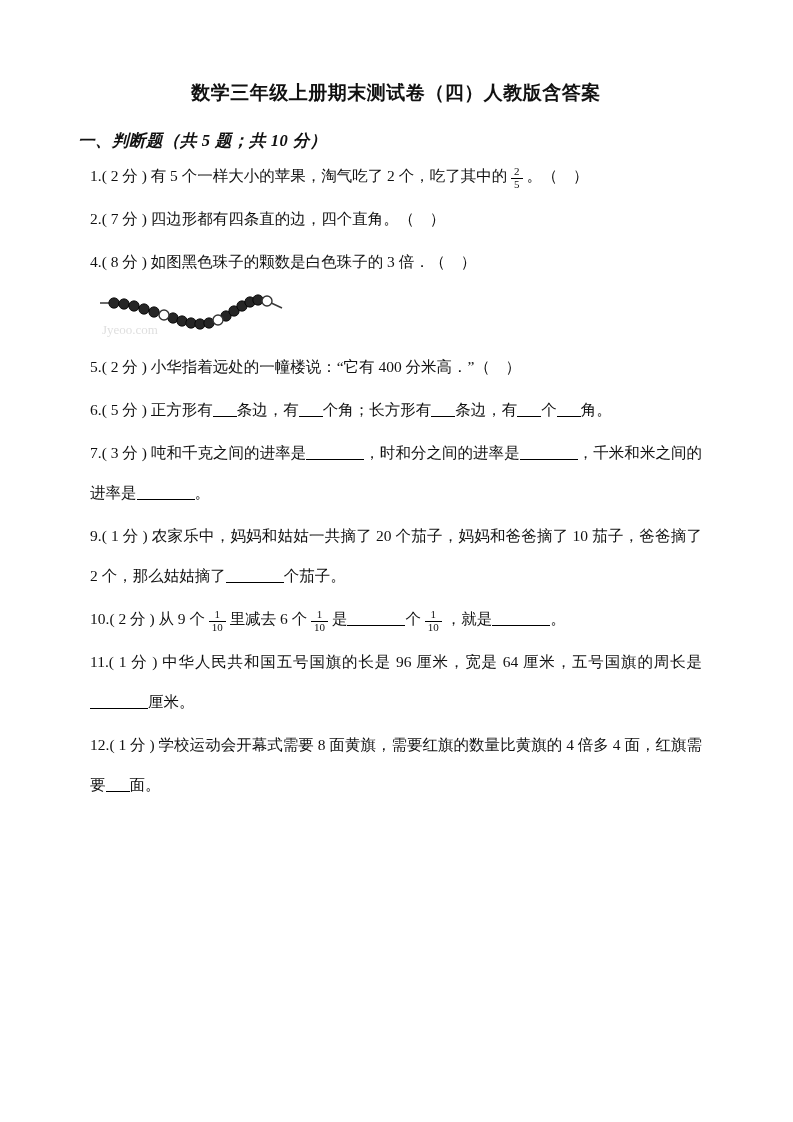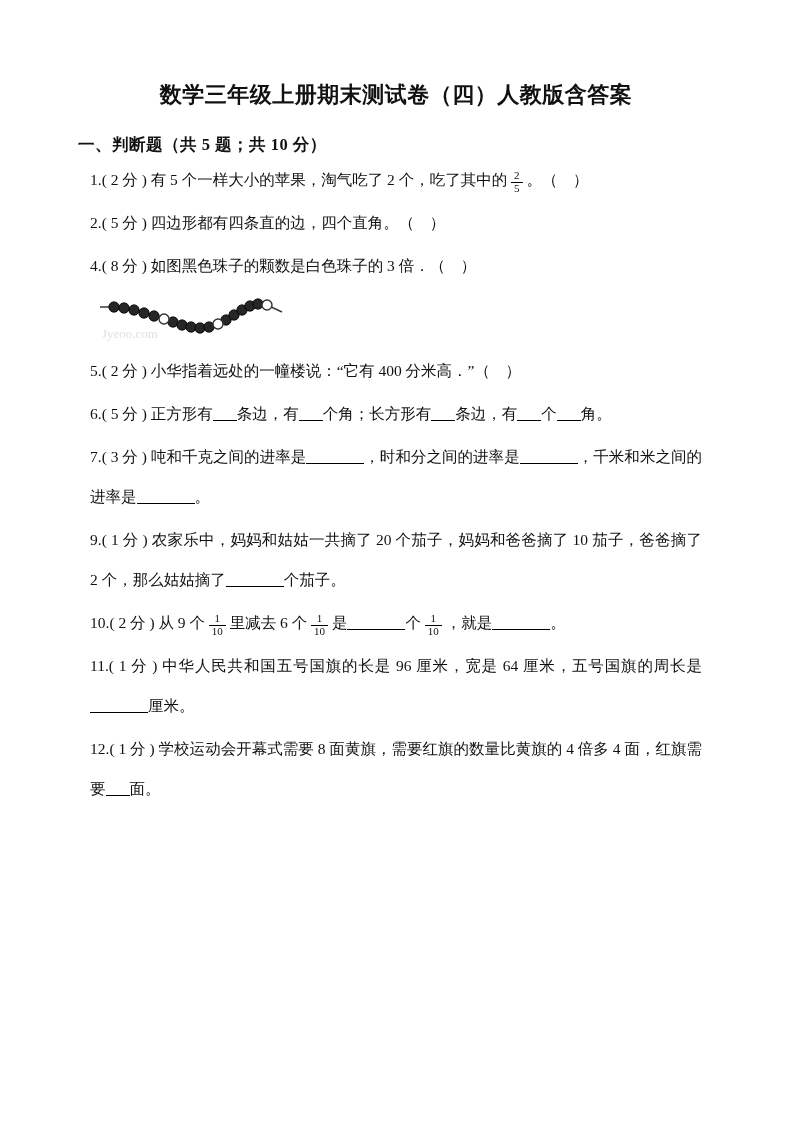--- a/index.html
+++ b/index.html
@@ -8,30 +8,31 @@
     width:793px;height:1122px;
     background:#ffffff;
     box-sizing:border-box;
     padding:64px 79px 0 78px;
     font-family:"Liberation Serif","DejaVu Serif",serif;
     color:#111;
     overflow:hidden;
   }
   .doc-title{
     text-align:center;
-    font-size:22px;
+    font-size:19px;
     font-weight:700;
     margin:16px 0 24px 0;
     letter-spacing:0.5px;
   }
   .sec-heading{
     font-size:16.5px;
     font-weight:700;
     margin:9px 0 4px 0;
     letter-spacing:0.5px;
+    font-style:italic;
   }
   .question{
     font-size:15.5px;
     line-height:40px;
     margin:3px 12px;
     text-align:justify;
   }
   .blank{
     display:inline-block;
     border-bottom:1px solid #000;
@@ -55,21 +56,21 @@
 </head>
 <body>
 
 <main class="page">
   <h1 class="doc-title">数学三年级上册期末测试卷（四）人教版含答案</h1>
 
   <section>
     <h2 class="sec-heading">一、判断题（共 5 题；共 10 分）</h2>
     <div>
         <p class="question">1.( 2 分 ) 有 5 个一样大小的苹果，淘气吃了 2 个，吃了其中的 <span class="frac"><span class="num">2</span><span class="den">5</span></span> 。（　）</p>
-        <p class="question">2.( 5 分 ) 四边形都有四条直的边，四个直角。（　）</p>
+        <p class="question">2.( 7 分 ) 四边形都有四条直的边，四个直角。（　）</p>
         <p class="question">4.( 8 分 ) 如图黑色珠子的颗数是白色珠子的 3 倍．（　）</p>
   <div class="beads-fig">
     <svg width="195" height="58" viewBox="0 0 195 58" xmlns="http://www.w3.org/2000/svg">
       <text x="8" y="48" font-size="13" fill="#dfdfdf">Jyeoo.com</text>
       <g>
         <polyline points="6,17 20,17 30,18 40,20 50,23 60,26 70,29 79,32 88,35 97,37 106,38 115,37 124,34 132,30 140,25 148,20 156,16 164,14 173,15 188,22" fill="none" stroke="#3a3a3a" stroke-width="1.6"></polyline>
       </g>
       <g fill="#262626" stroke="#000" stroke-width="0.8">
         <circle cx="20" cy="17" r="5.2"></circle>
         <circle cx="30" cy="18" r="5.2"></circle>

